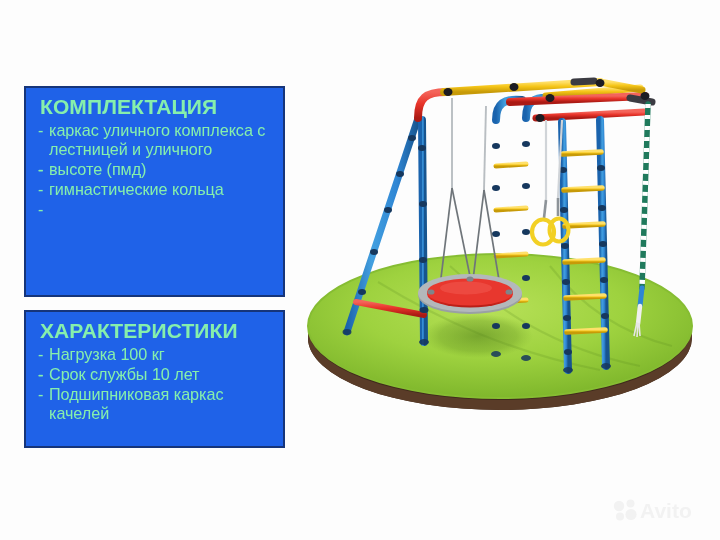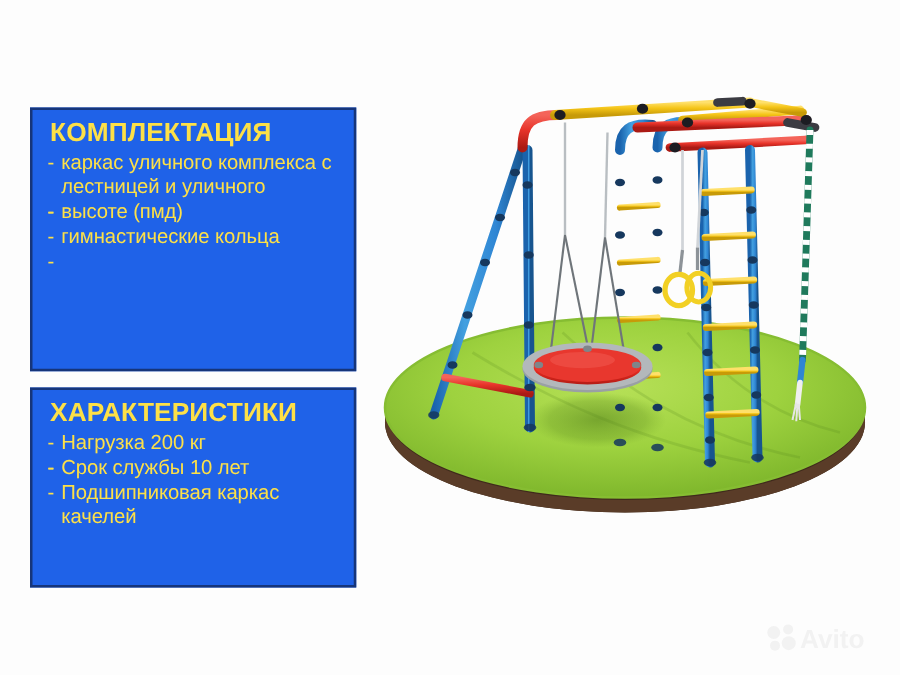--- a/index.html
+++ b/index.html
@@ -23,33 +23,33 @@
     overflow: hidden;
   }
 
   
   .info-box {
     position: absolute;
     background: #1f62e8;
     border: 2px solid #16357a;
     box-sizing: border-box;
     padding: 6px 10px 8px 12px;
-    color: #fde047;
+    color: #86efac;
   }
   #box-komplektaciya {
     left: 24px;
     top: 86px;
     width: 261px;
     height: 211px;
   }
   #box-harakteristiki {
     left: 24px;
     top: 310px;
     width: 261px;
-    height: 160px;
+    height: 138px;
   }
   .box-title {
     font-size: 21px;
     font-weight: bold;
     letter-spacing: 0.1px;
     line-height: 1.05;
     margin: 2px 0 3px 2px;
     white-space: nowrap;
   }
   .box-list {
@@ -107,21 +107,21 @@
       <li><span class="dash">-</span></li>
       <li><span class="dash">-</span><span>высоте (пмд)</span></li>
       <li><span class="dash">-</span><span>гимнастические кольца</span></li>
       <li><span class="dash">-</span></li>
     </ul>
   </div>
 
   <div class="info-box" id="box-harakteristiki">
     <div class="box-title">ХАРАКТЕРИСТИКИ</div>
     <ul class="box-list">
-      <li><span class="dash">-</span><span>Нагрузка 200 кг</span></li>
+      <li><span class="dash">-</span><span>Нагрузка 100 кг</span></li>
       <li><span class="dash">-</span></li>
       <li><span class="dash">-</span><span>Срок службы 10 лет</span></li>
       <li><span class="dash">-</span><span>Подшипниковая каркас качелей</span></li>
     </ul>
   </div>
 
   <div id="product-photo">
     <svg viewBox="0 0 405 350" xmlns="http://www.w3.org/2000/svg">
       <defs>
         <radialGradient id="grassG" cx="48%" cy="38%" r="62%">

